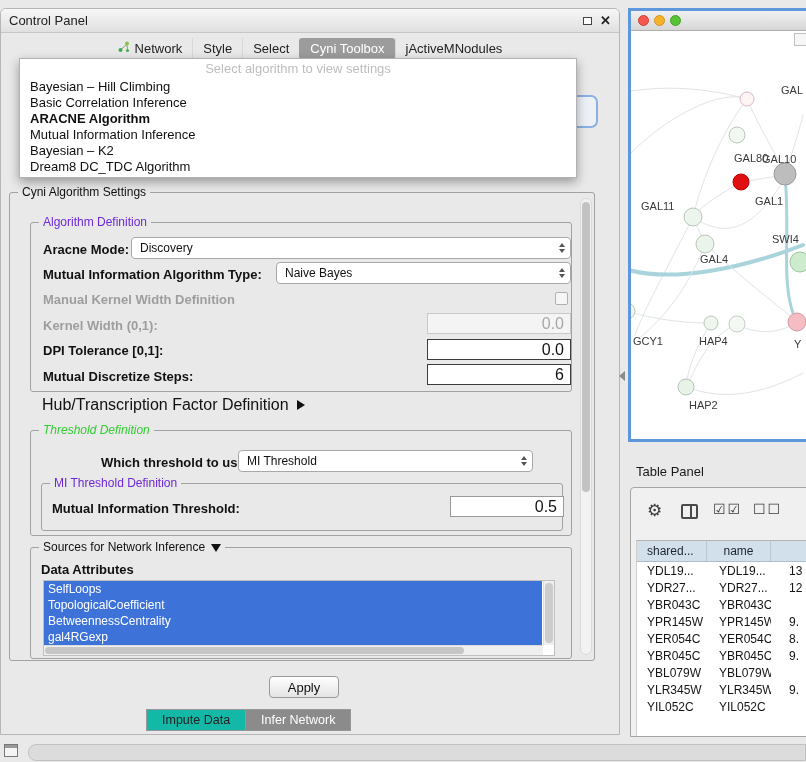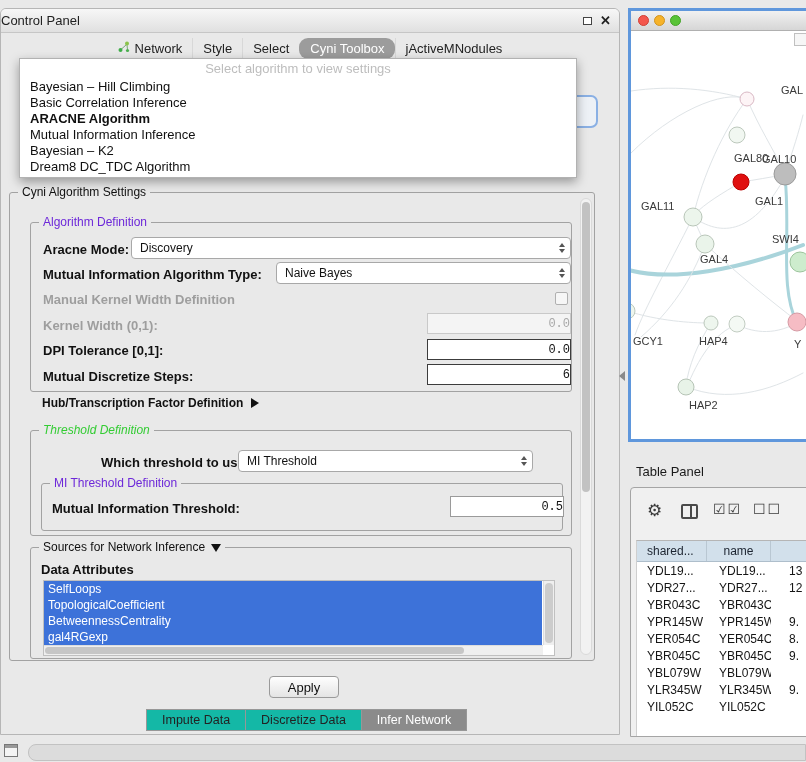--- a/index.html
+++ b/index.html
@@ -5,30 +5,30 @@
   * { margin:0; padding:0; box-sizing:border-box; }
   body { font-family:"Liberation Sans", sans-serif; background:#e9e9e9; }
   .stage { position:relative; width:806px; height:762px; overflow:hidden; background:#e9e9e9; font-size:13px; color:#111; }
 
   
   .cpanel { position:absolute; left:0; top:8px; width:620px; height:727px; background:#e9e9e9;
             border:1px solid #b6b6b6; border-radius:6px 6px 0 0; }
   .titlebar { position:absolute; left:0; top:0; right:0; height:24px;
               background:linear-gradient(#f7f7f7,#e0e0e0); border-bottom:1px solid #c6c6c6;
               border-radius:5px 5px 0 0; display:flex; align-items:center; }
-  .titlebar .title { padding-left:0; font-size:13px; color:#222; }
+  .titlebar .title { padding-left:8px; font-size:13px; color:#222; }
   .winctrls { position:absolute; right:8px; top:0; height:24px; display:flex; align-items:center; gap:8px; }
   .wc-float { width:9px; height:8px; border:1.5px solid #444; background:#fff; display:inline-block; }
   .wc-close { font-size:13px; font-weight:bold; color:#222; line-height:24px; }
 
   .tabbar { position:absolute; left:0; top:26px; right:0; height:26px; display:flex; justify-content:center;
             align-items:center; }
   .tab { padding:3px 10px; font-size:13px; color:#222; display:flex; align-items:center; gap:5px; border-left:1px solid #d8d8d8; }
   .tab:first-child { border-left:none; }
-  .tab.selected { background:#9c9c9c; color:#fff; border-radius:9px; border-left-color:transparent; }
+  .tab.selected { background:#9c9c9c; color:#fff; border-radius:3px; border-left-color:transparent; }
 
   
   .combo-frag { position:absolute; left:560px; top:86px; width:37px; height:33px; border:2px solid #8ab0e4;
                 border-radius:7px; background:#edf1f6; z-index:3; }
 
   
   .popup { position:absolute; left:18px; top:49px; width:558px; background:#fff; border:1px solid #b2b2b2;
            box-shadow:0 4px 10px rgba(0,0,0,.35); z-index:10; padding-bottom:2px; }
   .popup-placeholder { color:#bdbdbd; text-align:center; font-size:13px; height:20px; line-height:20px; }
   .popup-item { font-size:13px; height:16px; line-height:16px; padding-left:10px; color:#101010; }
@@ -45,22 +45,22 @@
   .flabel { position:absolute; font-size:13px; font-weight:bold; color:#111; white-space:nowrap; }
   .flabel.disabled { color:#9e9e9e; }
 
   .combo { position:absolute; background:#fff; border:1px solid #a8a8a8; border-radius:4px; font-size:12px;
            height:22px; display:flex; align-items:center; padding:0 22px 0 8px; }
   .step { position:absolute; right:5px; top:5px; display:flex; flex-direction:column; gap:2px; }
   .step i { display:block; width:0; height:0; border-left:3.5px solid transparent; border-right:3.5px solid transparent; }
   .step .u { border-bottom:4.5px solid #555; }
   .step .d { border-top:4.5px solid #555; }
 
-  .tinput { position:absolute; background:#fff; border:1px solid #9a9a9a; font-size:12px; height:21px;
-            display:flex; align-items:center; justify-content:flex-end; padding:0 0;font-family:Liberation Mono, monospace; }
+  .tinput { position:absolute; background:#fff; border:1px solid #9a9a9a; font-size:16px; height:21px;
+            display:flex; align-items:center; justify-content:flex-end; padding:0 6px; }
   .tinput.strong { border-color:#3c3c3c; }
   .tinput.disabled { background:#f4f4f4; border-color:#c9c9c9; color:#a8a8a8; }
 
   .checkbox { position:absolute; width:13px; height:13px; background:#f6f6f6; border:1px solid #b0b0b0; border-radius:2px; }
 
   .tri-right { width:0; height:0; border-top:5px solid transparent; border-bottom:5px solid transparent;
                border-left:8px solid #111; display:inline-block; }
   .tri-down  { width:0; height:0; border-left:5px solid transparent; border-right:5px solid transparent;
                border-top:8px solid #111; display:inline-block; }
 
@@ -218,21 +218,21 @@
           <span>0.0</span>
         </div>
 
         <span class="flabel" style="left:12px; top:146px;">Mutual Discretize Steps:</span>
         <div class="tinput strong" style="left:396px; top:141px; width:144px;">
           <span>6</span>
         </div>
       </div>
 
       <div style="position:absolute; left:32px; top:203px; display:flex; align-items:center; gap:8px;">
-        <span style="font-size:12px; font-weight:bold;">Hub/Transcription Factor Definition</span>
+        <span style="font-size:16px; font-weight:normal;">Hub/Transcription Factor Definition</span>
         <span class="tri-right"></span>
       </div>
 
       <div class="tgroup" style="left:20px; top:237px; width:542px; height:106px;">
         <span class="legend green">Threshold Definition</span>
 
         <span class="flabel" style="left:57px; top:24px;margin-left:13px;">Which threshold to use:</span>
         <div class="combo" style="left:207px; top:19px; width:295px;">
           <span>MI Threshold</span>
           <span class="step">
@@ -269,21 +269,20 @@
               <div class="thumb"></div>
             </div>
         </div>
       </div>
     </div>
 
     <div class="btn" style="left:268px; top:667px; width:70px; height:22px;">Apply</div>
 
     <div class="btabs">
       <div class="btab">Impute Data</div>
-      <div class="btab">Discretize Data</div>
       <div class="btab selected">Infer Network</div>
     </div>
   </section>
 
   <span class="divarrow"></span>
 
   <section class="netwin">
     <header class="net-titlebar">
       <span class="light red"></span>
       <span class="light yellow"></span>

